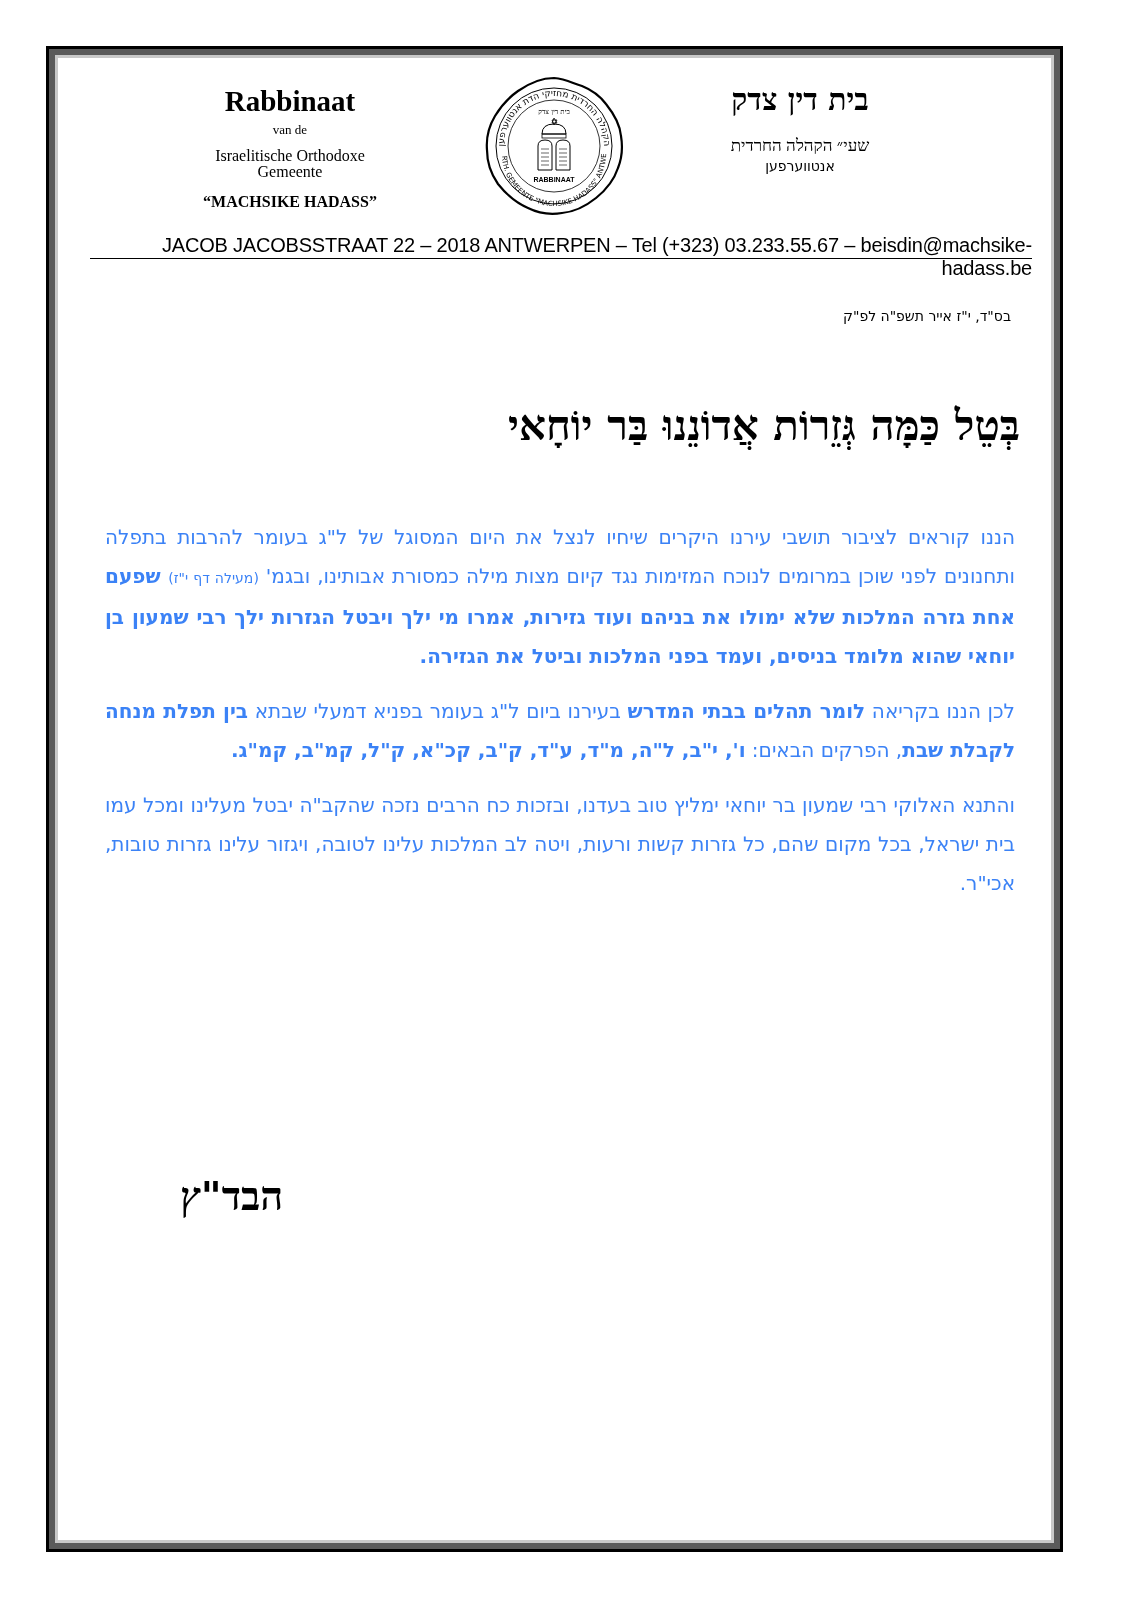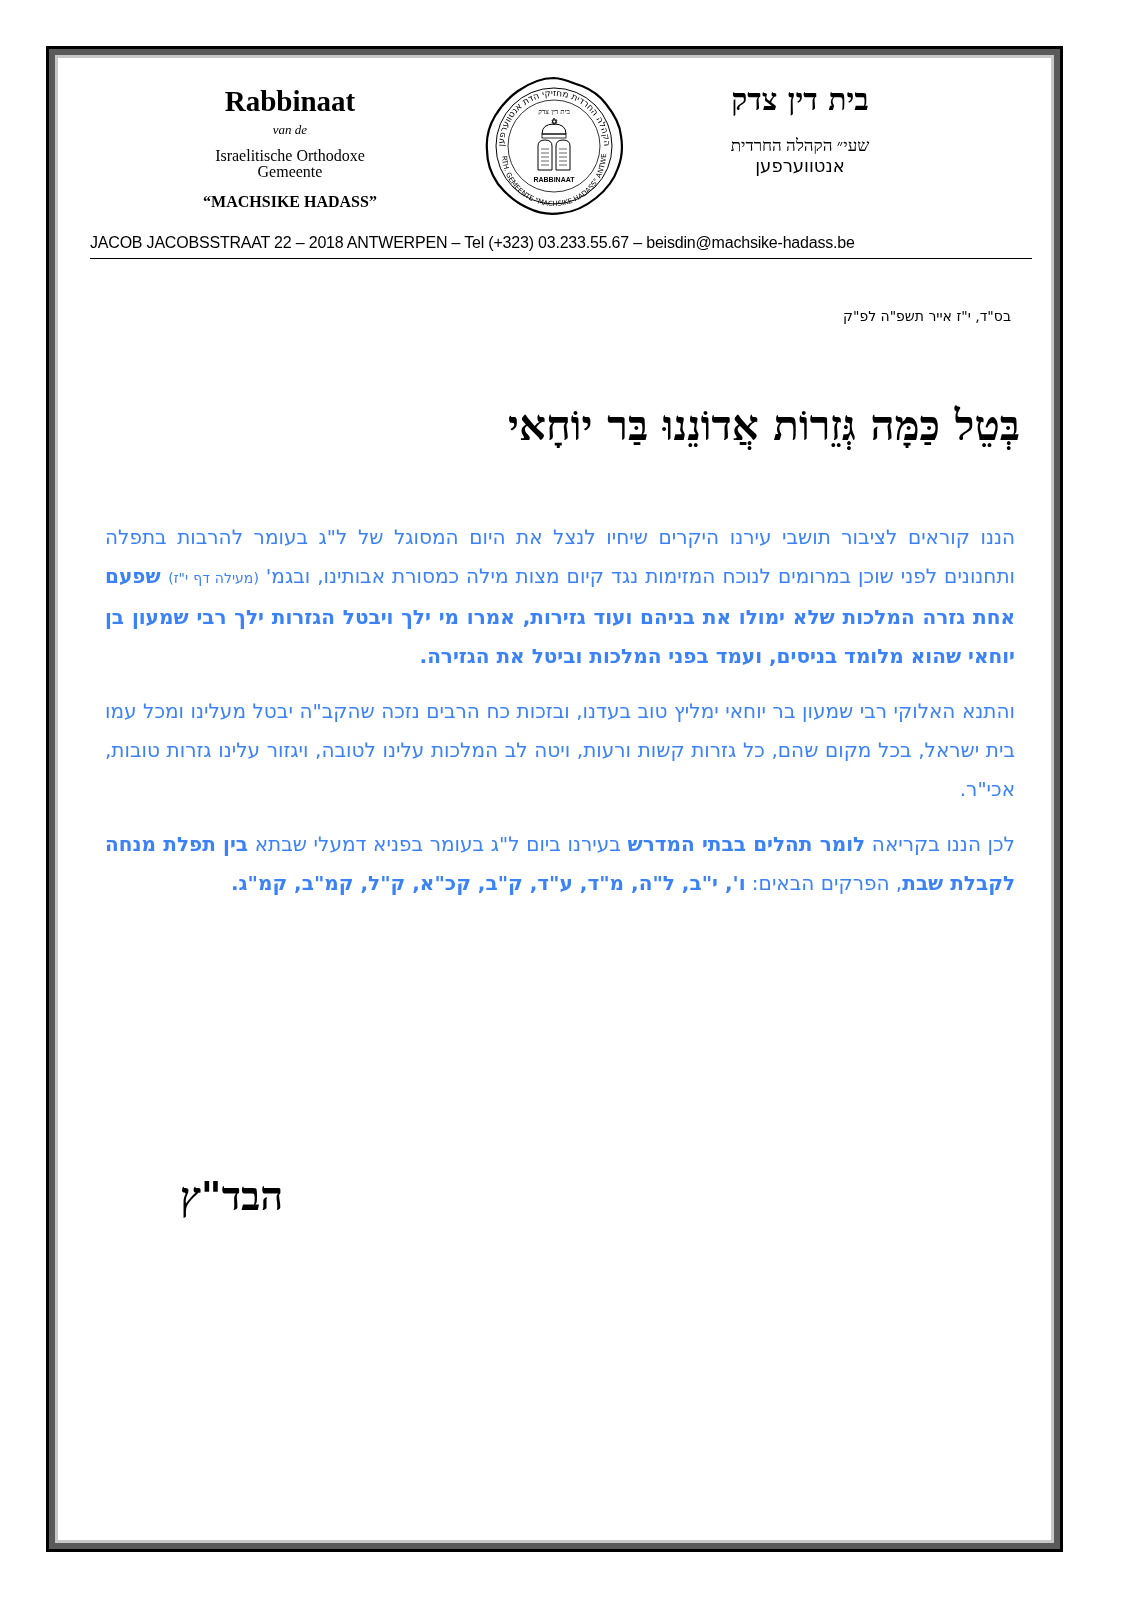--- a/index.html
+++ b/index.html
@@ -16,32 +16,32 @@
       border: 6px solid #5a5a5a; box-sizing: border-box;
     }
     .frame-inner2 {
       position: absolute; left: 6px; top: 6px; right: 6px; bottom: 6px;
       border: 3px solid #c8c8c8; box-sizing: border-box;
     }
     .header { position: absolute; left: 90px; top: 70px; width: 940px; height: 160px; }
     .lh { position: absolute; left: 95px; top: 14px; width: 210px; text-align: center;
           font-family: "Liberation Serif", serif; color: #000; }
     .lh .title { font-size: 29px; font-weight: bold; line-height: 34px; }
-    .lh .sub1 { font-size: 13px; margin-top: 4px; line-height: 16px; font-style: italic; }
+    .lh .sub1 { font-size: 13px; margin-top: 4px; line-height: 16px; }
     .lh .sub2 { font-size: 16px; margin-top: 10px; line-height: 16px; }
     .lh .sub3 { font-size: 16px; font-weight: bold; margin-top: 12px; line-height: 20px; }
     .seal { position: absolute; left: 392px; top: 4px; width: 144px; height: 144px; }
     .rh { position: absolute; left: 585px; top: 12px; width: 250px; text-align: center;
           direction: rtl; font-family: "DejaVu Serif", serif; color: #000; }
     .rh .title { font-size: 30px; font-weight: bold; line-height: 36px; }
     .rh .sub1 { font-size: 17px; line-height: 16px; margin-top: 20px; font-family: Liberation Serif, serif; }
     .rh .sub2 { font-size: 26px; font-weight: bold; line-height: 32px; margin-top: 2px; }
-    .rh .sub3 { font-size: 18px; line-height: 16px; margin-top: 4px; font-family: "DejaVu Sans", sans-serif; }
-    .address { position: absolute; left: 90px; top: 234px; width: 942px; text-align: left;
-               font-family: "Liberation Sans", sans-serif; font-size: 16px; color: #000;
+    .rh .sub3 { font-size: 14px; line-height: 16px; margin-top: 4px; font-family: "DejaVu Sans", sans-serif; }
+    .address { position: absolute; left: 90px; top: 234px; width: 942px; text-align: right;
+               font-family: "Liberation Sans", sans-serif; font-size: 20px; color: #000;
                letter-spacing: -0.2px; }
     .hr { position: absolute; left: 90px; top: 258px; width: 942px; height: 0; border-top: 1.5px solid #000; }
     .date { position: absolute; right: 120px; top: 308px; direction: rtl;
             font-family: "DejaVu Sans", sans-serif; font-size: 14px; color: #000; }
     .headline { position: absolute; left: 100px; top: 396px; width: 920px; 
                 direction: rtl; font-family: "DejaVu Serif", serif; font-weight: bold;
                 font-size: 42px; line-height: 60px; color: #000000; }
     .body { position: absolute; left: 105px; top: 518px; width: 910px; direction: rtl;
             text-align: justify; font-family: "DejaVu Sans", sans-serif; font-size: 20px;
             color: #3b82f6; }
@@ -114,17 +114,17 @@
 
 <div class="address">JACOB JACOBSSTRAAT 22 – 2018 ANTWERPEN – Tel (+323) 03.233.55.67 – beisdin@machsike-hadass.be</div>
 <div class="hr"></div>
 
 <div class="date">בס"ד, י"ז אייר תשפ"ה לפ"ק</div>
 
 <div class="headline">בְּטֵל כַּמָּה גְּזֵרוֹת אֲדוֹנֵנוּ בַּר יוֹחָאי</div>
 
 <div class="body">
   <p><span>הננו קוראים לציבור תושבי עירנו היקרים שיחיו לנצל את היום המסוגל של ל"ג בעומר להרבות בתפלה ותחנונים לפני שוכן במרומים לנוכח המזימות נגד קיום מצות מילה כמסורת אבותינו, ובגמ' </span><span class="small">(מעילה דף י"ז)</span><b> שפעם אחת גזרה המלכות שלא ימולו את בניהם ועוד גזירות, אמרו מי ילך ויבטל הגזרות ילך רבי שמעון בן יוחאי שהוא מלומד בניסים, ועמד בפני המלכות וביטל את הגזירה.</b></p>
+  <p><span>לכן הננו בקריאה </span><b>לומר תהלים בבתי המדרש</b><span> בעירנו ביום ל"ג בעומר בפניא דמעלי שבתא </span><b>בין תפלת מנחה לקבלת שבת</b><span>, הפרקים הבאים: </span><b>ו', י"ב, ל"ה, מ"ד, ע"ד, ק"ב, קכ"א, ק"ל, קמ"ב, קמ"ג.</b></p>
   <p>והתנא האלוקי רבי שמעון בר יוחאי ימליץ טוב בעדנו, ובזכות כח הרבים נזכה שהקב"ה יבטל מעלינו ומכל עמו בית ישראל, בכל מקום שהם, כל גזרות קשות ורעות, ויטה לב המלכות עלינו לטובה, ויגזור עלינו גזרות טובות, אכי"ר.</p>
-  <p><span>לכן הננו בקריאה </span><b>לומר תהלים בבתי המדרש</b><span> בעירנו ביום ל"ג בעומר בפניא דמעלי שבתא </span><b>בין תפלת מנחה לקבלת שבת</b><span>, הפרקים הבאים: </span><b>ו', י"ב, ל"ה, מ"ד, ע"ד, ק"ב, קכ"א, ק"ל, קמ"ב, קמ"ג.</b></p>
 </div>
 
 <div class="signature">הבד"ץ</div>
 
 </body></html>

